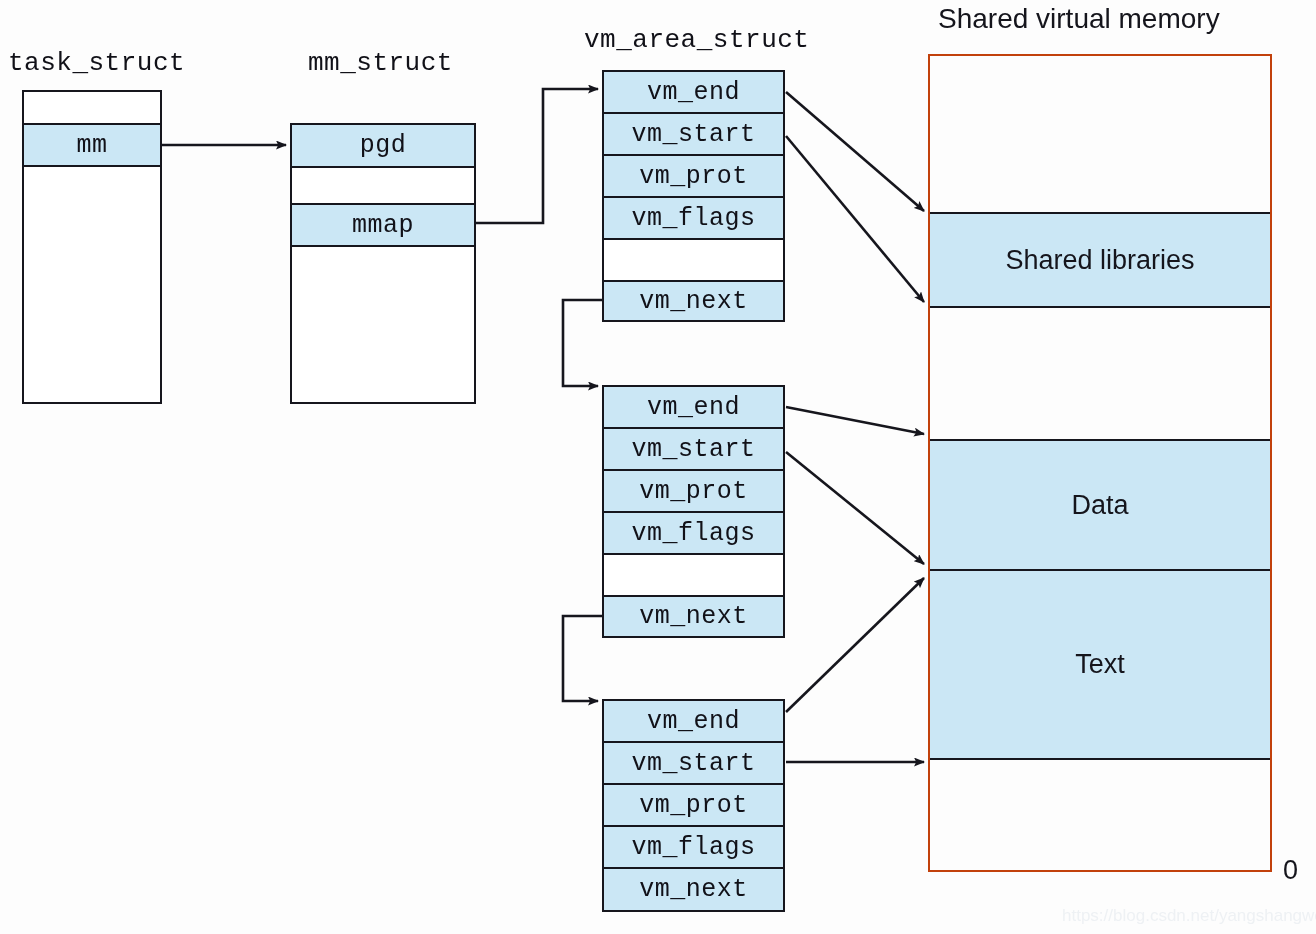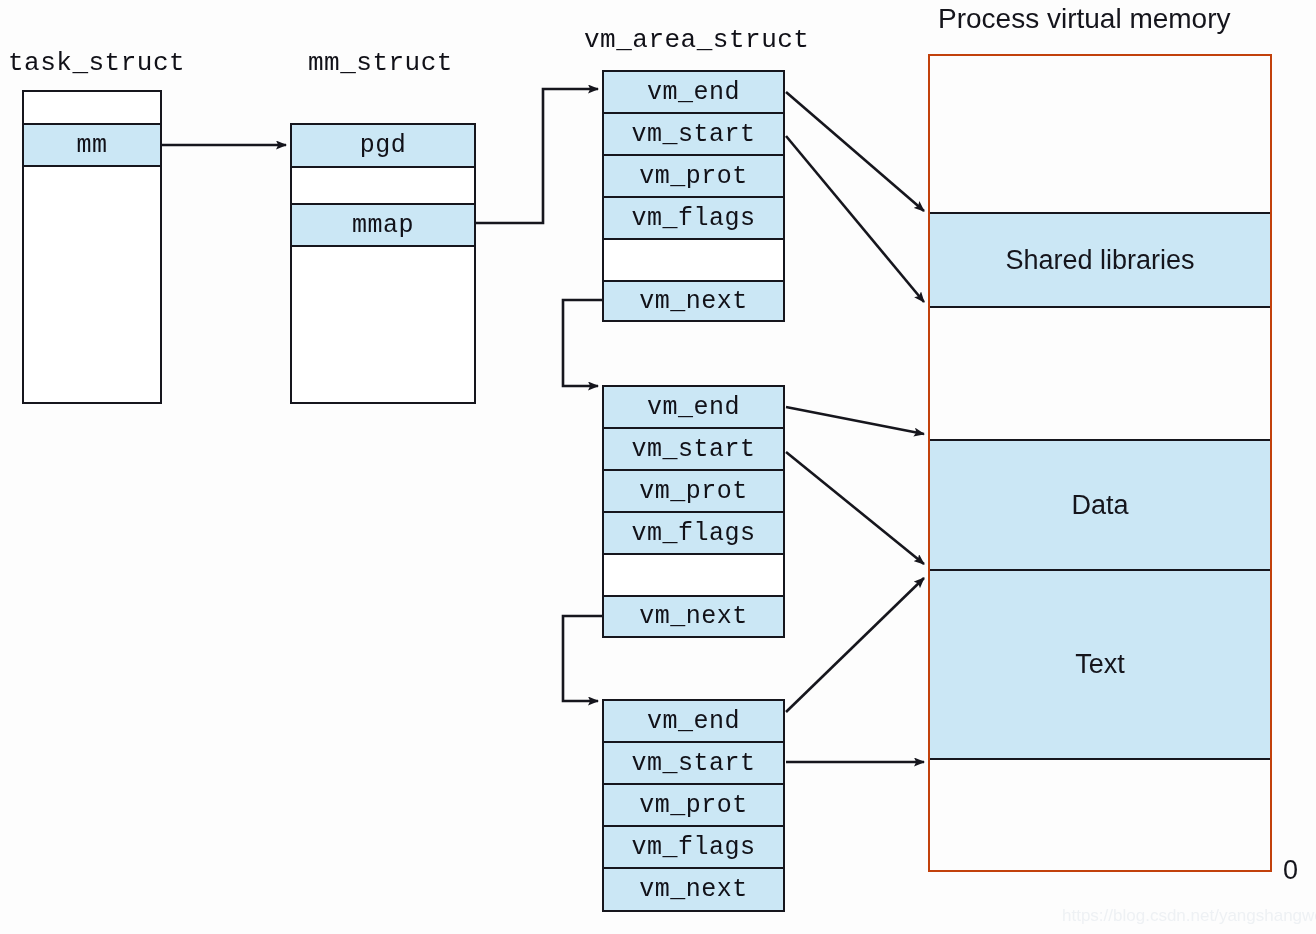--- a/index.html
+++ b/index.html
@@ -109,21 +109,21 @@
 <body>
 
 <div id="stage">
 
   <div class="struct-title" style="left:8px; top:48px;">task_struct</div>
 
   <div class="struct-title" style="left:308px; top:48px;">mm_struct</div>
 
   <div class="struct-title" style="left:584px; top:25px;">vm_area_struct</div>
 
-  <div class="mem-title" style="left:938px; top:3px;">Process virtual memory</div>
+  <div class="mem-title" style="left:938px; top:3px;">Shared virtual memory</div>
 
   <div class="struct-box" style="left:22px; top:90px; width:140px; height:314px;">
     <div class="row blank" style="top:0px; height:31px;">
       <span></span>
     </div>
     <div class="row filled bt bb" style="top:31px; height:44px;">
       <span>mm</span>
     </div>
     <div class="row blank" style="top:75px; height:235px;">
       <span></span>

